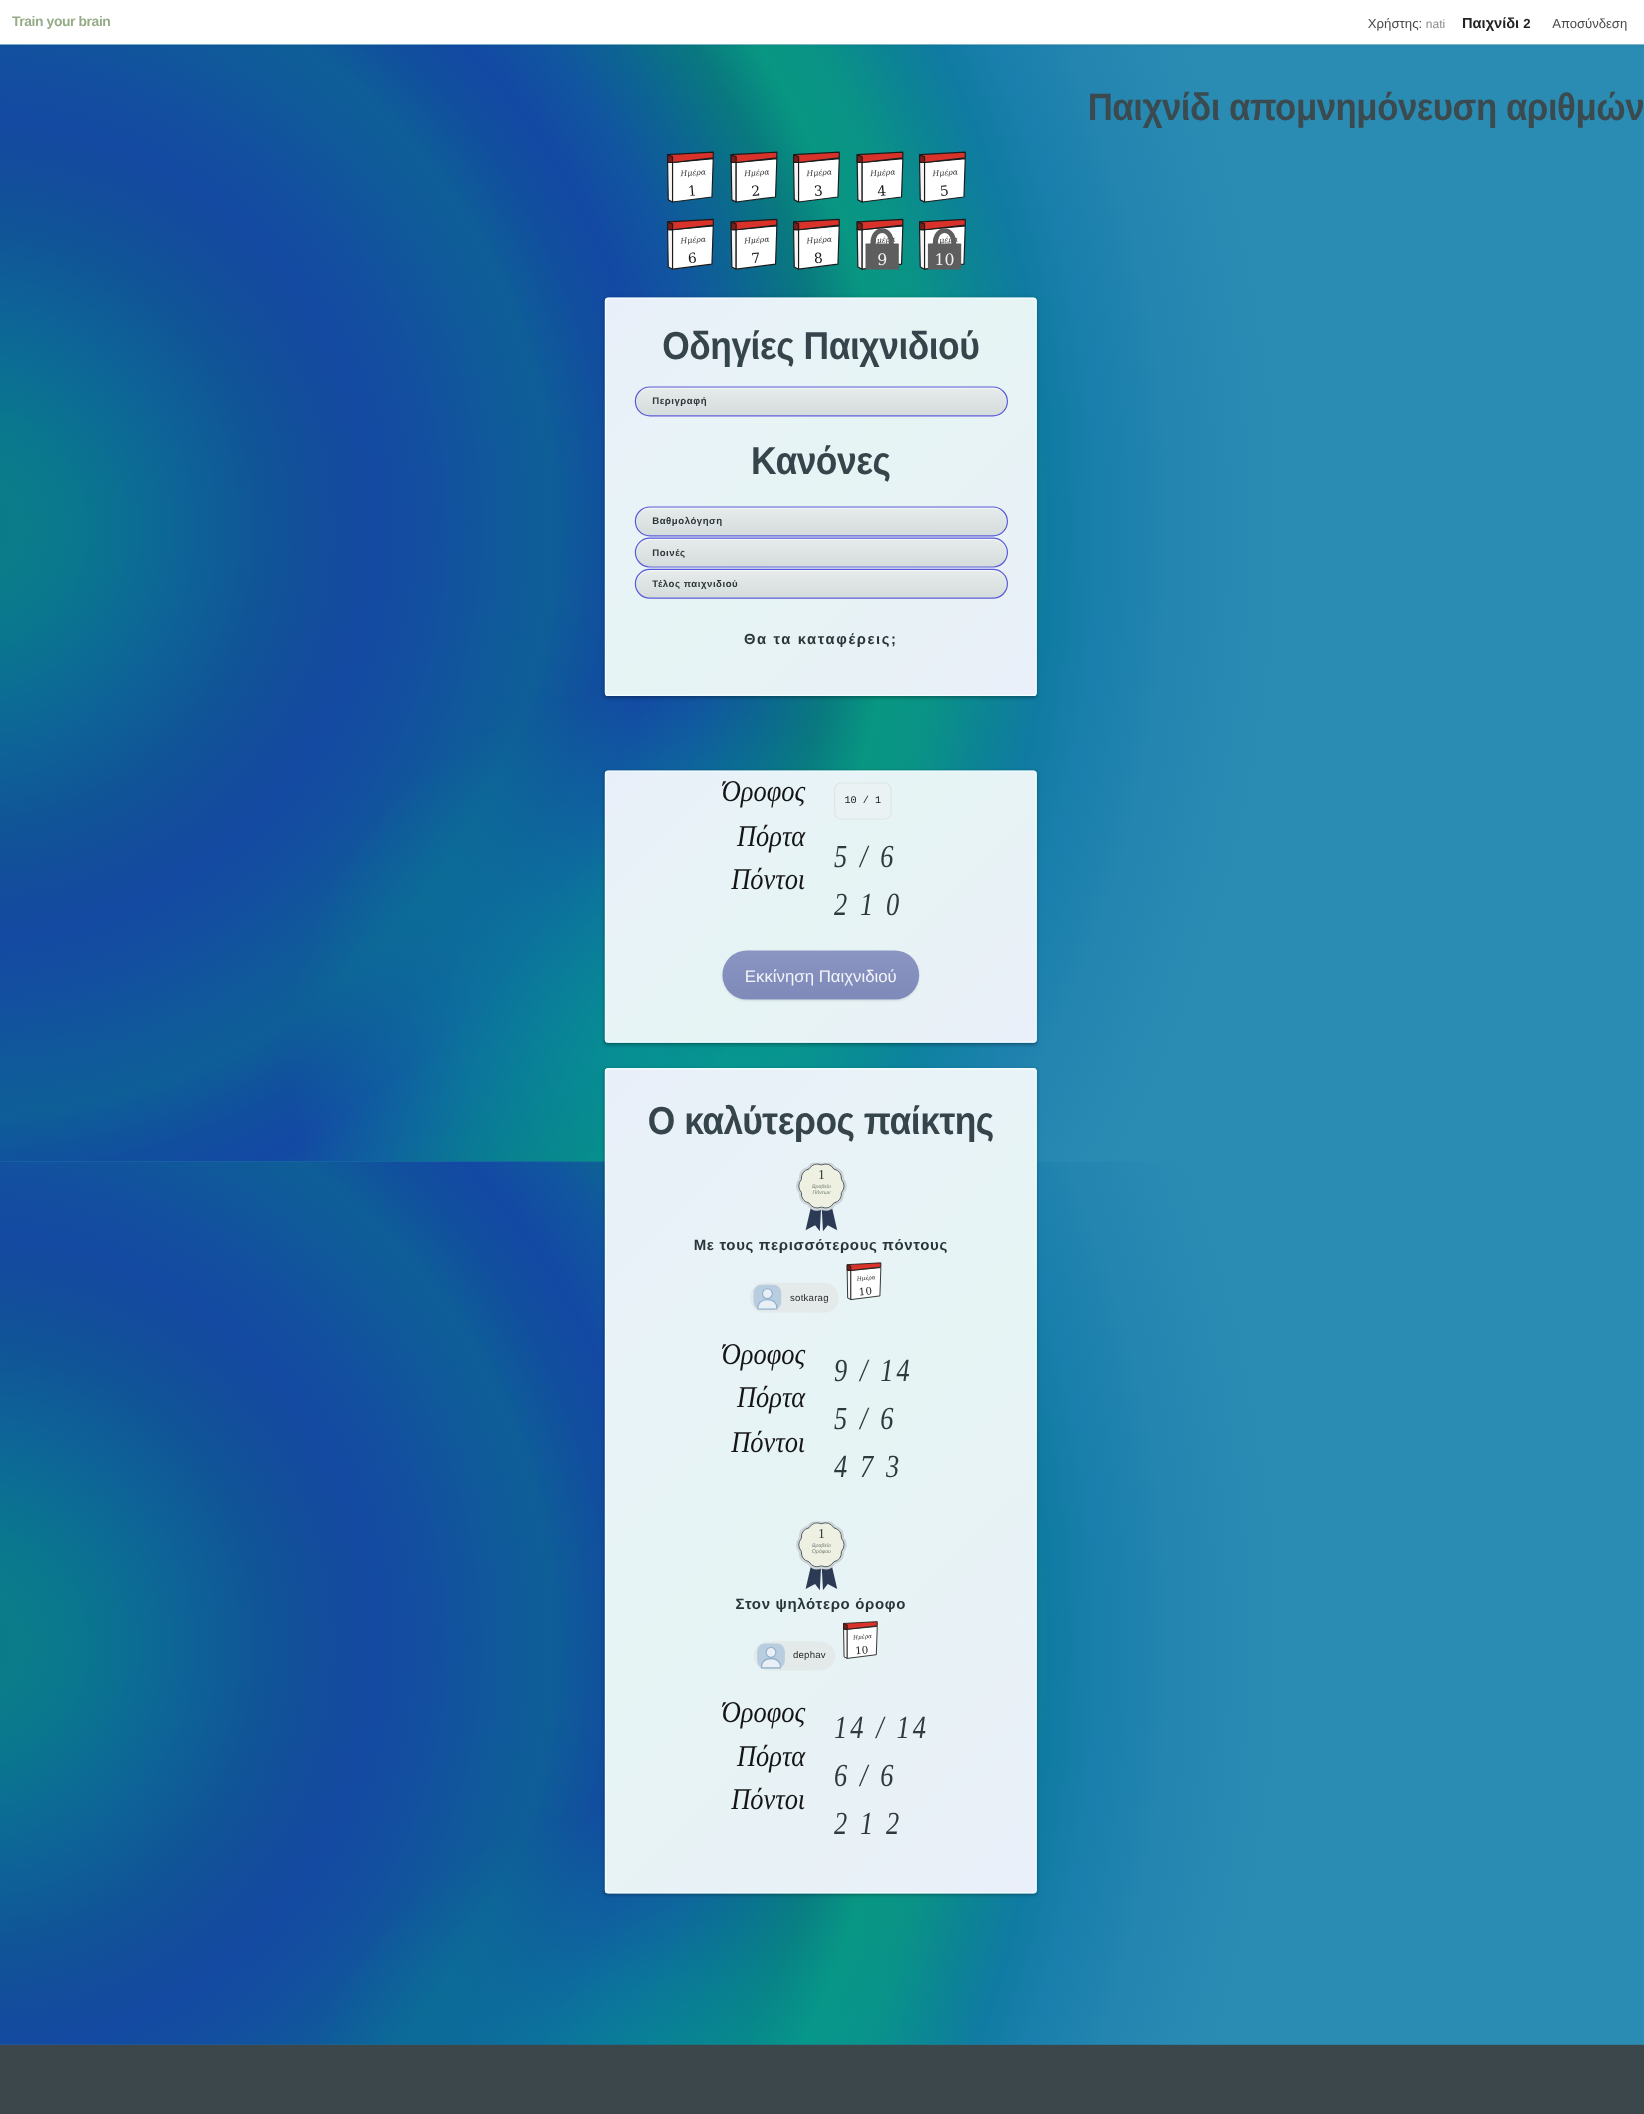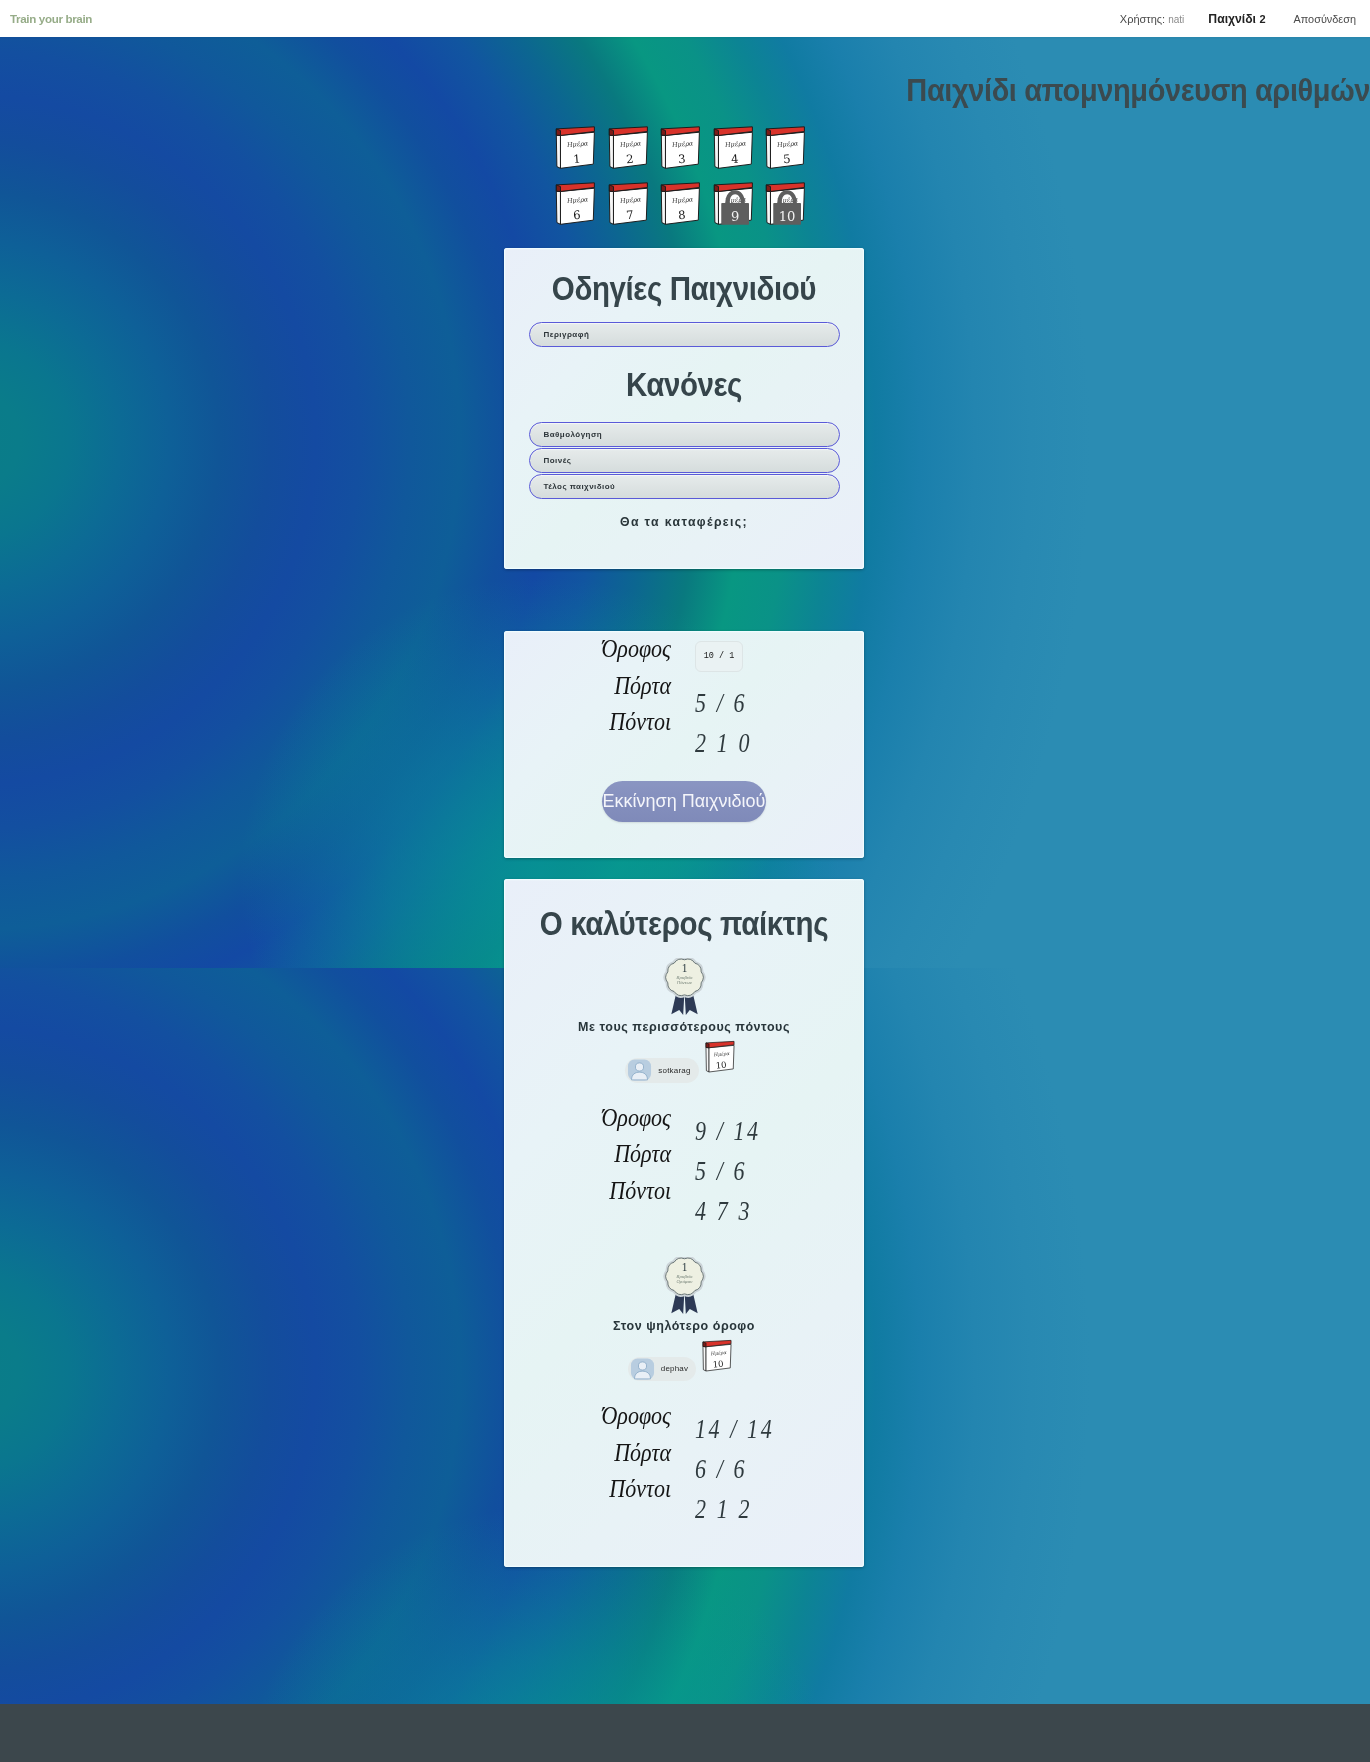--- a/index.html
+++ b/index.html
@@ -16,21 +16,21 @@
   #0a7d88 0px,#0a7c8a 50px,#0a768f 100px,#0c6b95 150px,#0e6098 200px,
   #105597 250px,#134d9c 300px,#144aa2 345px,#134fa0 390px,#10589b 440px,
   #0e5e98 490px,#114f9e 540px,#1349a4 580px,#1155a0 630px,#0c6691 680px,
   #09797f 730px,#089782 775px,#0a9287 820px,#0c8494 865px,#107ba2 905px,
   #1a7fac 950px,#2385b0 1005px,#2889b2 1060px,#2b8cb3 1120px);}
 
 
 .navbar{position:relative;z-index:10;height:37px;background:#fff;display:flex;align-items:center;
   padding:0 14px 0 10px;box-shadow:0 1px 2px rgba(0,0,0,.05)}
 .brand{color:#96ac88;font-weight:bold;font-size:11.6px;letter-spacing:-0.35px;white-space:nowrap}
-.navright{margin-left:auto;display:flex;align-items:baseline;gap:14px}
+.navright{margin-left:auto;display:flex;align-items:baseline;gap:4px}
 .nav-user{font-size:11px;color:#4a4a4a;white-space:nowrap}
 .nav-user .uname{font-size:10px;color:#8b8b8b}
 .nav-game{font-size:12.2px;color:#232323;font-weight:bold;margin-left:10px;white-space:nowrap}
 .nav-game .gnum{font-weight:bold;font-size:11px}
 .nav-logout{font-size:10.9px;color:#4a4a4a;margin-left:14px;white-space:nowrap;text-decoration:none}
 
 
 #page{position:relative;z-index:5;width:1370px}
 .page-title{text-align:right;color:#3b4a4f;font-size:29px;font-weight:bold;letter-spacing:-0.4px;
   margin-top:38px;line-height:29px}
@@ -62,21 +62,21 @@
 .stlabel{font-family:"Liberation Serif",serif;font-style:italic;font-size:22px;color:#151515;
   white-space:nowrap;line-height:36.5px;font-weight:400}
 .stlabel>i{display:inline-block;font-style:italic;transform:scaleY(1.14);transform-origin:60% 52%}
 .stval{font-family:"Liberation Serif",serif;font-style:italic;font-size:22px;color:#2f3a3e;line-height:40px;letter-spacing:2.6px;white-space:nowrap}
 .stval>i{display:inline-block;font-style:italic;transform:scaleY(1.22);transform-origin:0% 50%}
 .selbox{display:inline-block;border:1px solid #dde5e6;background:#eaf2f3;border-radius:6px;
   width:48px;height:31px;line-height:29px;text-align:center;position:relative;top:-11px;
   font-family:"Liberation Mono",monospace;font-style:normal;font-size:8.5px;color:#1a1a1a;letter-spacing:0px;margin-top:3px}
 
 .btn-start{display:block;margin:0 auto;background:linear-gradient(180deg,#8a95c2 0%,#848fbd 50%,#7f8ab9 100%);color:#f4f5fa;border:none;border-radius:21px;
-  width:164px;height:41px;font-size:18px;font-family:"Liberation Sans",sans-serif;cursor:pointer;
+  width:164px;height:41px;font-size:14px;font-family:"Liberation Sans",sans-serif;cursor:pointer;
   box-shadow:0 1px 2px rgba(0,0,0,.10)}
 
 .best-sub{text-align:center;font-size:12.5px;font-weight:bold;color:#28353a;letter-spacing:.55px;line-height:13px}
 .chiprow{display:flex;align-items:center;justify-content:center;gap:0;padding-right:7px}
 .chip{display:inline-flex;align-items:center;background:#e4eaea;border-radius:20px;height:24.5px;padding-right:8px}
 .chip .uname{font-size:8px;color:#2a2a2a;margin-left:6px;letter-spacing:.2px;font-family:"Liberation Sans",sans-serif}
 
 .badge{width:45px;height:58px;margin:0 auto}
 .avatar{width:25px;height:22px;margin-left:2px;flex:0 0 auto}
 .chipcal{width:31px;height:34px;margin-left:6px;flex:0 0 auto;align-self:flex-start;margin-top:-18px}
@@ -85,21 +85,21 @@
 .bestentry .chiprow{margin-top:24px}
 .bestentry .stats{margin-top:17px}
 .bestentry+.bestentry{margin-top:26px}
 
 
 .card-instructions{margin-top:21px;padding:0}
 .card-instructions h2{padding-top:23px;margin-bottom:0;height:74.3px;line-height:32px}
 .card-instructions .rules-title{margin-top:0;padding-top:20px;height:74.5px;line-height:32px}
 
 .acc-group .acc{margin-bottom:1px}
-.card-instructions .cta{padding-top:15px;padding-bottom:40px;line-height:14px}
+.card-instructions .cta{padding-top:26px;padding-bottom:40px;line-height:14px}
 .card-gamedata{margin-top:62.5px;padding:0 0 36px}
 .card-gamedata h2{padding-top:24px;height:93px;line-height:32px}
 .card-gamedata .btn-start{margin-top:18px;margin-bottom:0}
 .card-best{margin-top:21.2px;padding:0 0 38px}
 .card-best h2{padding-top:27px;height:78.6px;line-height:32px}
 
 footer{position:absolute;left:0;top:1704px;width:1370px;height:58px;background:#3c474c;z-index:6}
 </style>
 </head>
 <body>

